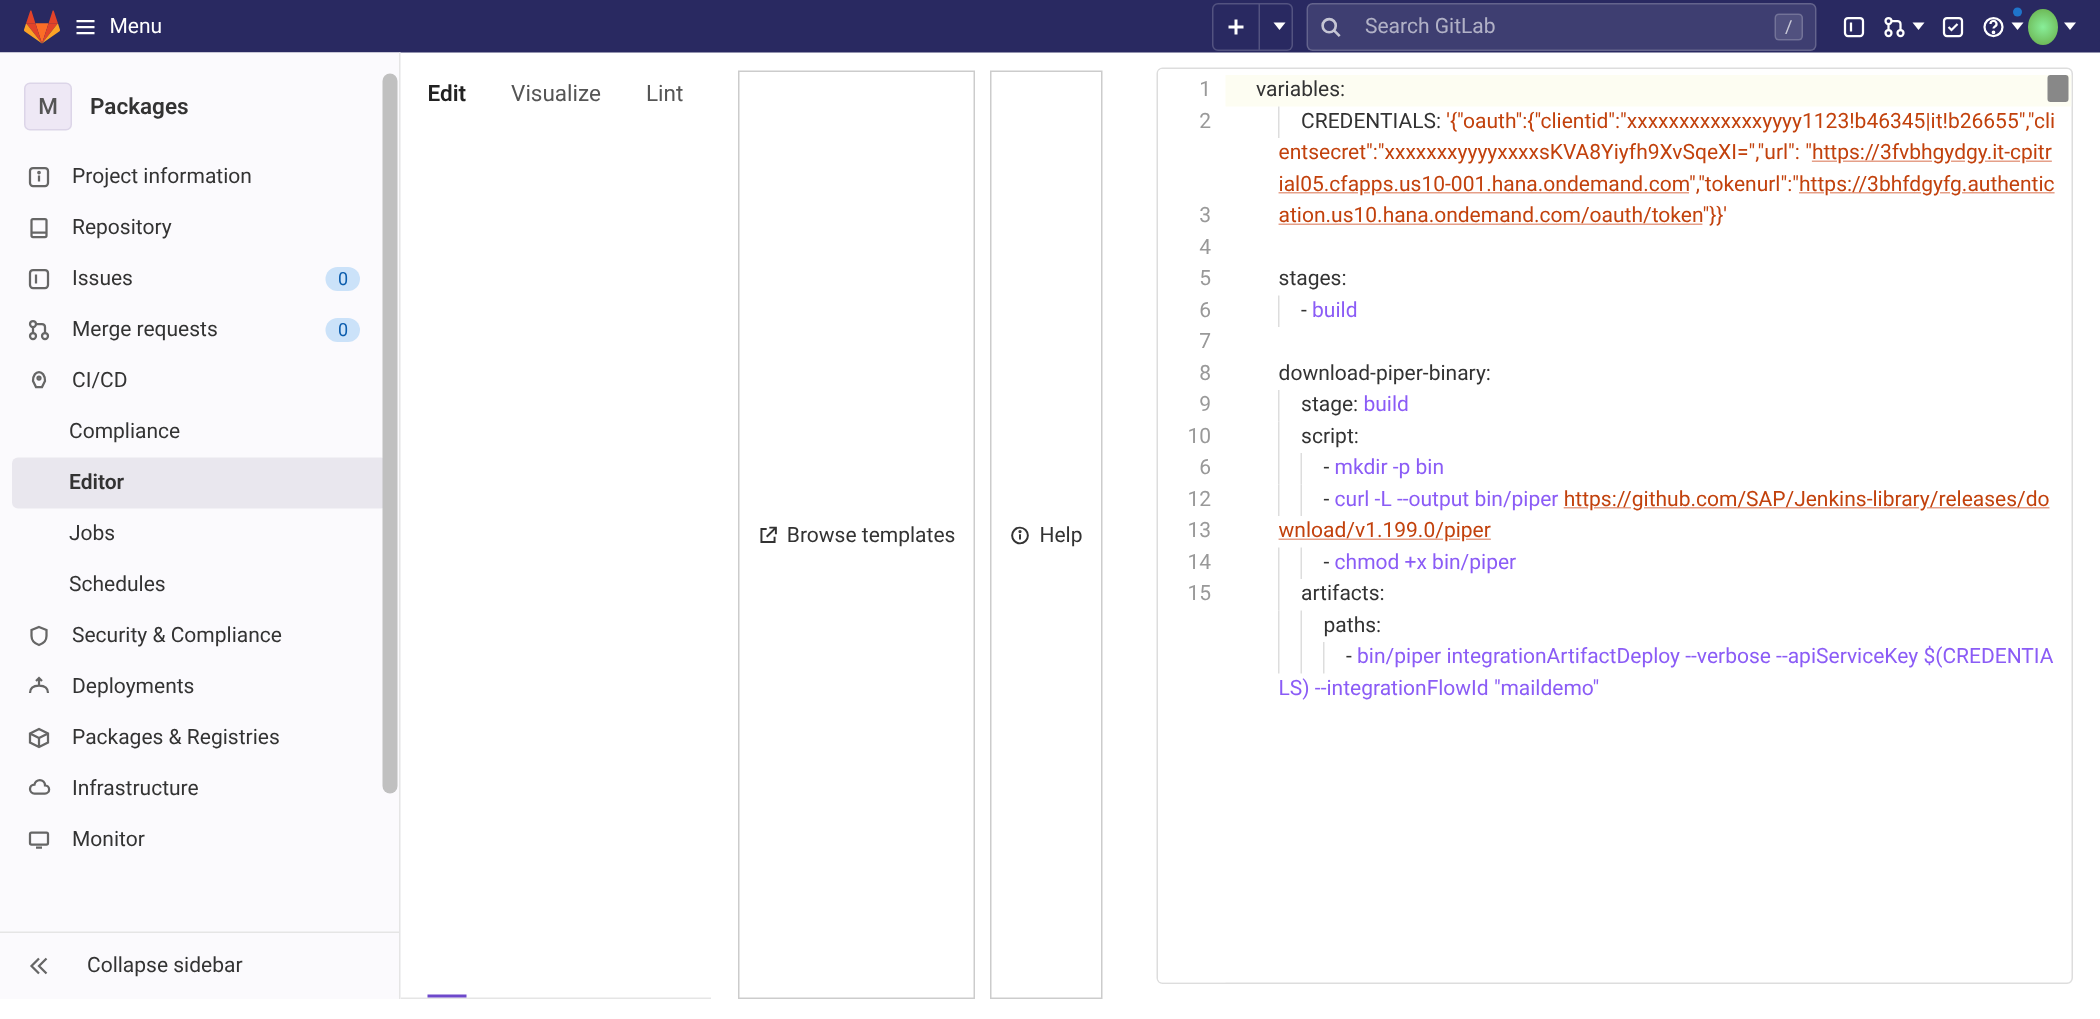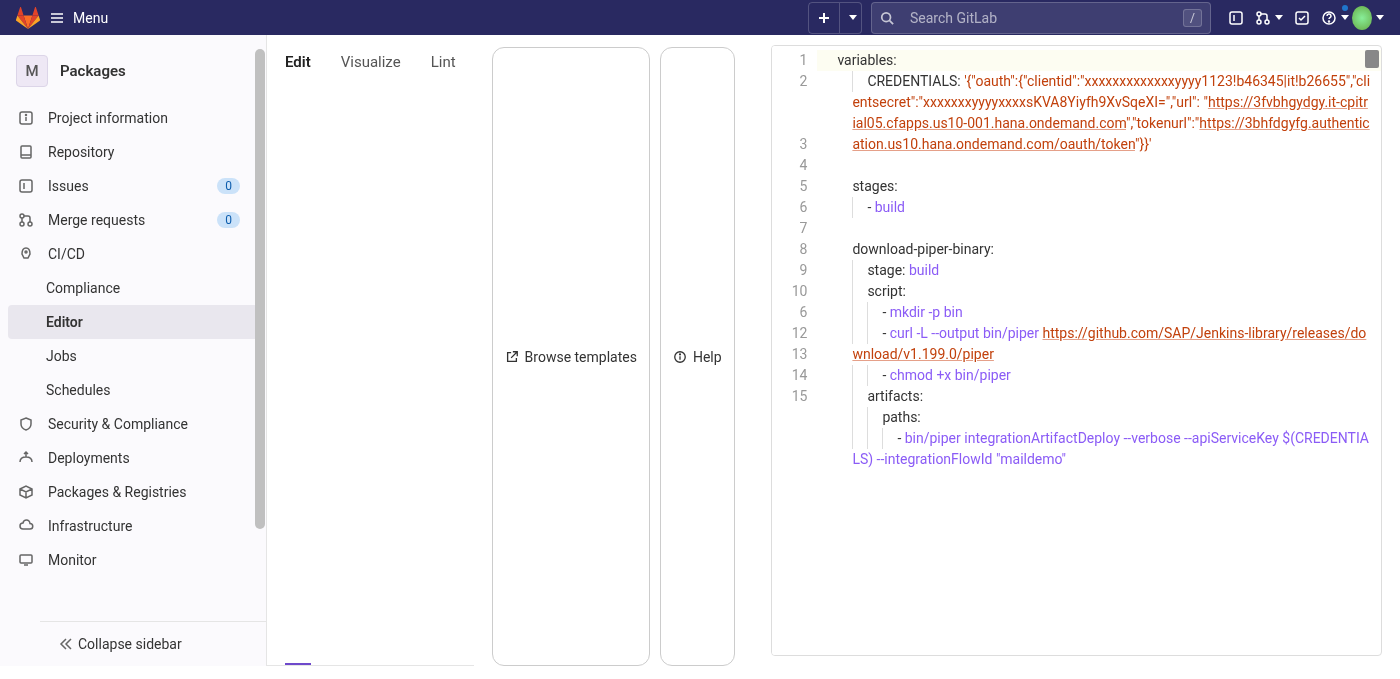--- a/index.html
+++ b/index.html
@@ -122,24 +122,23 @@
       font-weight: 600;
       border-radius: 4px;
       margin: 0 8px;
       padding-left: 38px;
     }
     .collapse-bar {
       border-top: 1px solid #e5e5e5;
       padding: 14px 18px;
       display: flex;
       align-items: flex-end;
-      gap: 4px;
+      gap: 24px;
       cursor: pointer;
       color: #333;
-      margin-left: 40px;
     }
 
     .main {
       flex: 1;
       display: flex;
       flex-direction: row;
       overflow: hidden;
     }
     .tabs {
       display: flex;
@@ -162,21 +161,21 @@
       padding: 12px 18px 0;
       display: flex;
       gap: 10px;
     }
     .btn {
       display: inline-flex;
       align-items: center;
       gap: 6px;
       border: 1px solid #ccc;
       background: #fff;
-      border-radius: 12px;
+      border-radius: 0;
       padding: 20px 12px;
       cursor: pointer;
       font-size: 14px;
       color: #333;
     }
     
     .editor {
       flex: 1;
       margin: 10px 18px;
       border: 1px solid #ddd;

